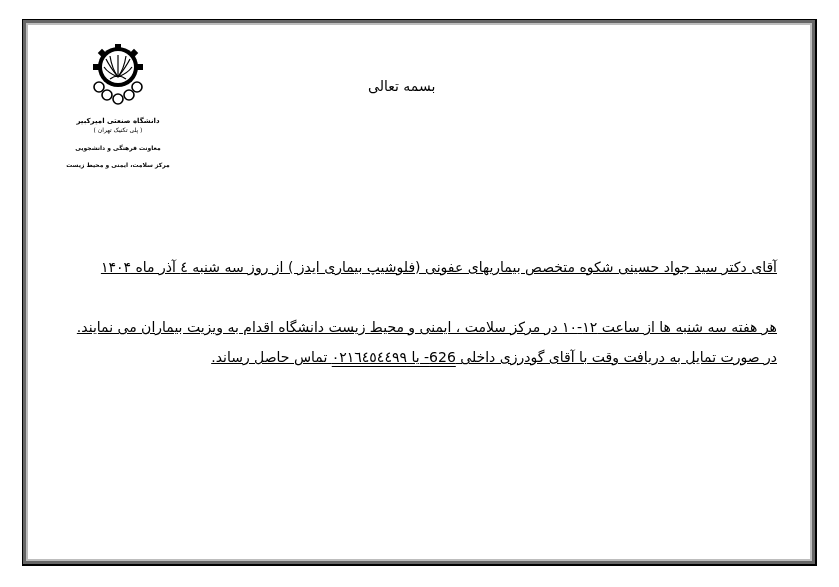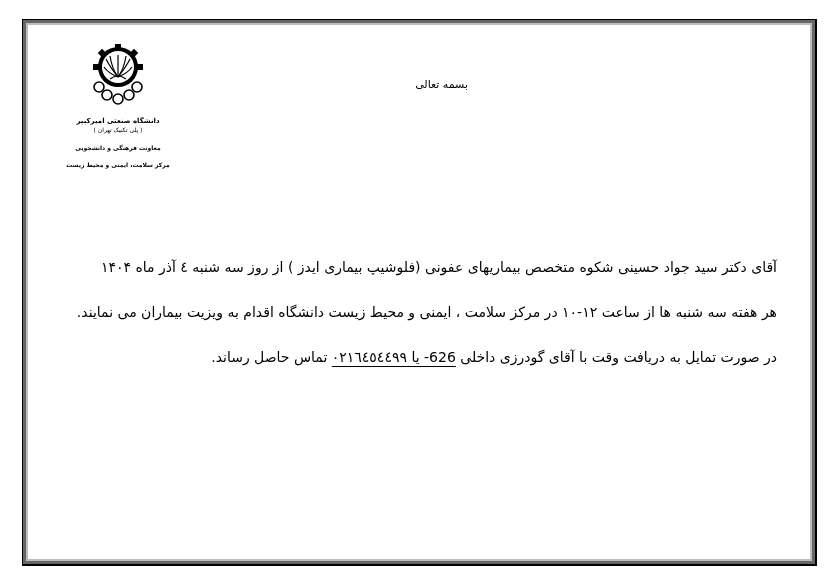--- a/index.html
+++ b/index.html
@@ -70,41 +70,42 @@
     .center {
       font-size: 6px;
       font-weight: bold;
       margin-top: 10px;
     }
     .basmala {
       position: absolute;
       left: 340px;
       top: 53px;
       width: 100px;
-      text-align: right;
+      text-align: left;
       direction: rtl;
-      font-size: 11px;
+      font-size: 14px;
     }
     .greeting {
       position: absolute;
       right: 33px;
       top: 138px;
       direction: rtl;
       font-size: 14px;
       white-space: nowrap;
     }
     .para-line {
       position: absolute;
       right: 33px;
       direction: rtl;
       font-size: 14px;
       white-space: nowrap;
+      text-decoration: underline;
     }
     .line1 { top: 234px; }
-    .line2 { top: 279px; text-align: center; }
+    .line2 { top: 294px; text-align: center; }
     .line3 { top: 324px; }
     .underlined {
       text-decoration: underline;
       text-underline-offset: 4px;
     }
   </style>
 </head>
 <body>
 
 <div class="frame">

